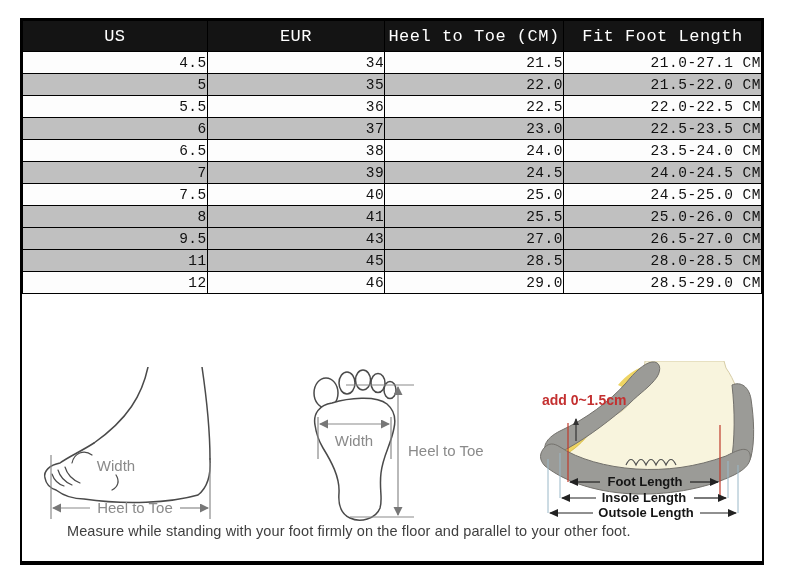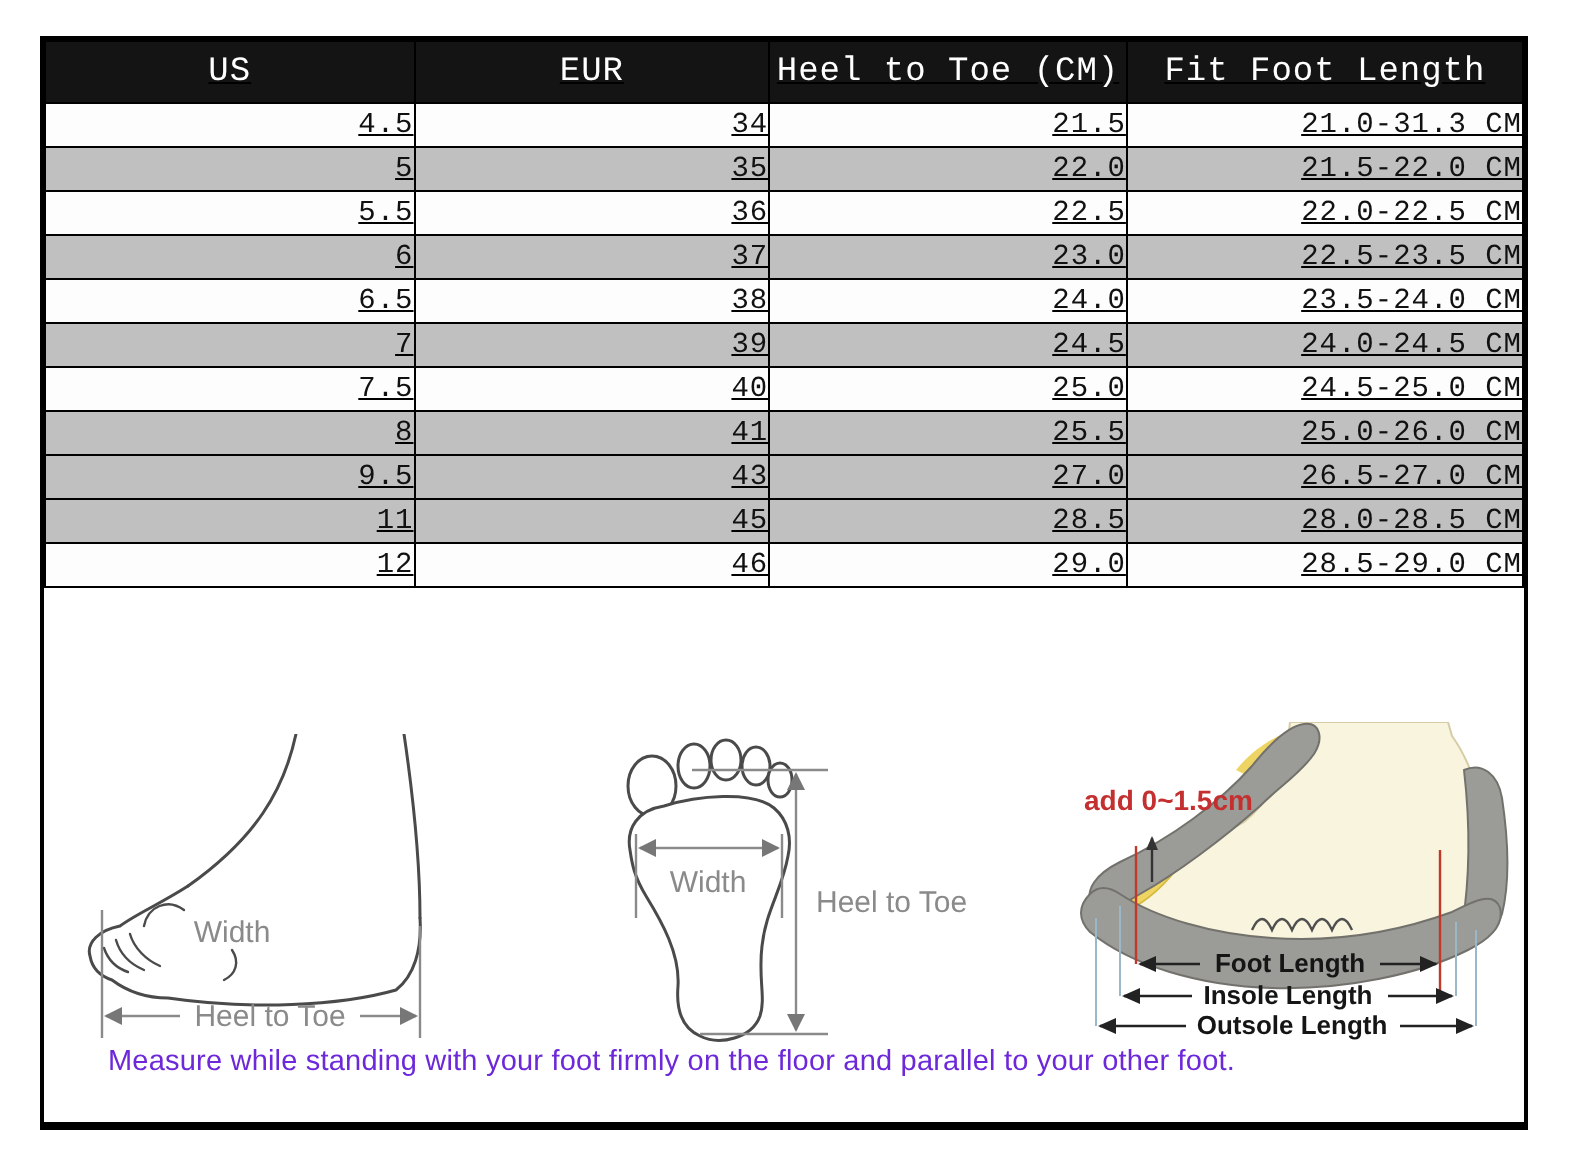--- a/index.html
+++ b/index.html
@@ -8,39 +8,38 @@
     font-family:"Liberation Sans", sans-serif; overflow:hidden;
   }
   .frame {
     position:absolute; left:20px; top:18px; width:744px; height:547px;
     border:2px solid #000; border-bottom-width:4px; box-sizing:border-box;
     background:#fff;
   }
   table.size-table {
     border-collapse:collapse; width:100%; table-layout:fixed;
     font-family:"Liberation Mono", monospace;
-    text-decoration:underline;
   }
   table.size-table th {
     background:#141414; color:#fff; font-weight:normal; font-size:17px;
     height:30px; border:1px solid #000; padding:0; letter-spacing:0.5px;
   }
   table.size-table td {
     font-size:14.5px; color:#111; text-align:right; height:21px;
     border:1px solid #000; padding:0; background:#fdfdfd; letter-spacing:0.5px;
   }
   table.size-table tr.alt td { background:#c0c0c0; }
   .diagrams { position:absolute; left:0; top:341px; right:0; bottom:0; }
   .diagram-svg { position:absolute; }
   #svg-side-foot  { left:8px;   top:6px;  }
   #svg-footprint  { left:266px; top:6px;  }
   #svg-shoe       { left:516px; top:0px;  }
   .caption {
-    position:absolute; left:32px; top:162px; width:640px;
-    font-size:14.5px; color:#6d28d9; letter-spacing:0.1px;
+    position:absolute; left:45px; top:162px; width:640px;
+    font-size:14.5px; color:#404040; letter-spacing:0.1px;
   }
   .glabel { font-size:15px; fill:#8a8a8a; font-family:"Liberation Sans",sans-serif; }
   .mlabel { font-size:13px; font-weight:bold; fill:#151515; font-family:"Liberation Sans",sans-serif; }
   .rlabel { font-size:14px; font-weight:bold; fill:#c43030; font-family:"Liberation Sans",sans-serif; }
   .outline { fill:none; stroke:#4a4a4a; stroke-width:1.5; stroke-linecap:round; }
   .thin    { stroke:#8a8a8a; stroke-width:1.2; fill:none; }
   .blk     { stroke:#222; stroke-width:1.2; fill:none; }
 </style>
 </head>
 <body>
@@ -60,21 +59,21 @@
           <th>EUR</th>
           <th>Heel to Toe (CM)</th>
           <th>Fit Foot Length</th>
         </tr>
     </thead>
     <tbody>
         <tr>
           <td>4.5</td>
           <td>34</td>
           <td>21.5</td>
-          <td>21.0-31.3 CM</td>
+          <td>21.0-27.1 CM</td>
         </tr>
         <tr class="alt">
           <td>5</td>
           <td>35</td>
           <td>22.0</td>
           <td>21.5-22.0 CM</td>
         </tr>
         <tr>
           <td>5.5</td>
           <td>36</td>

